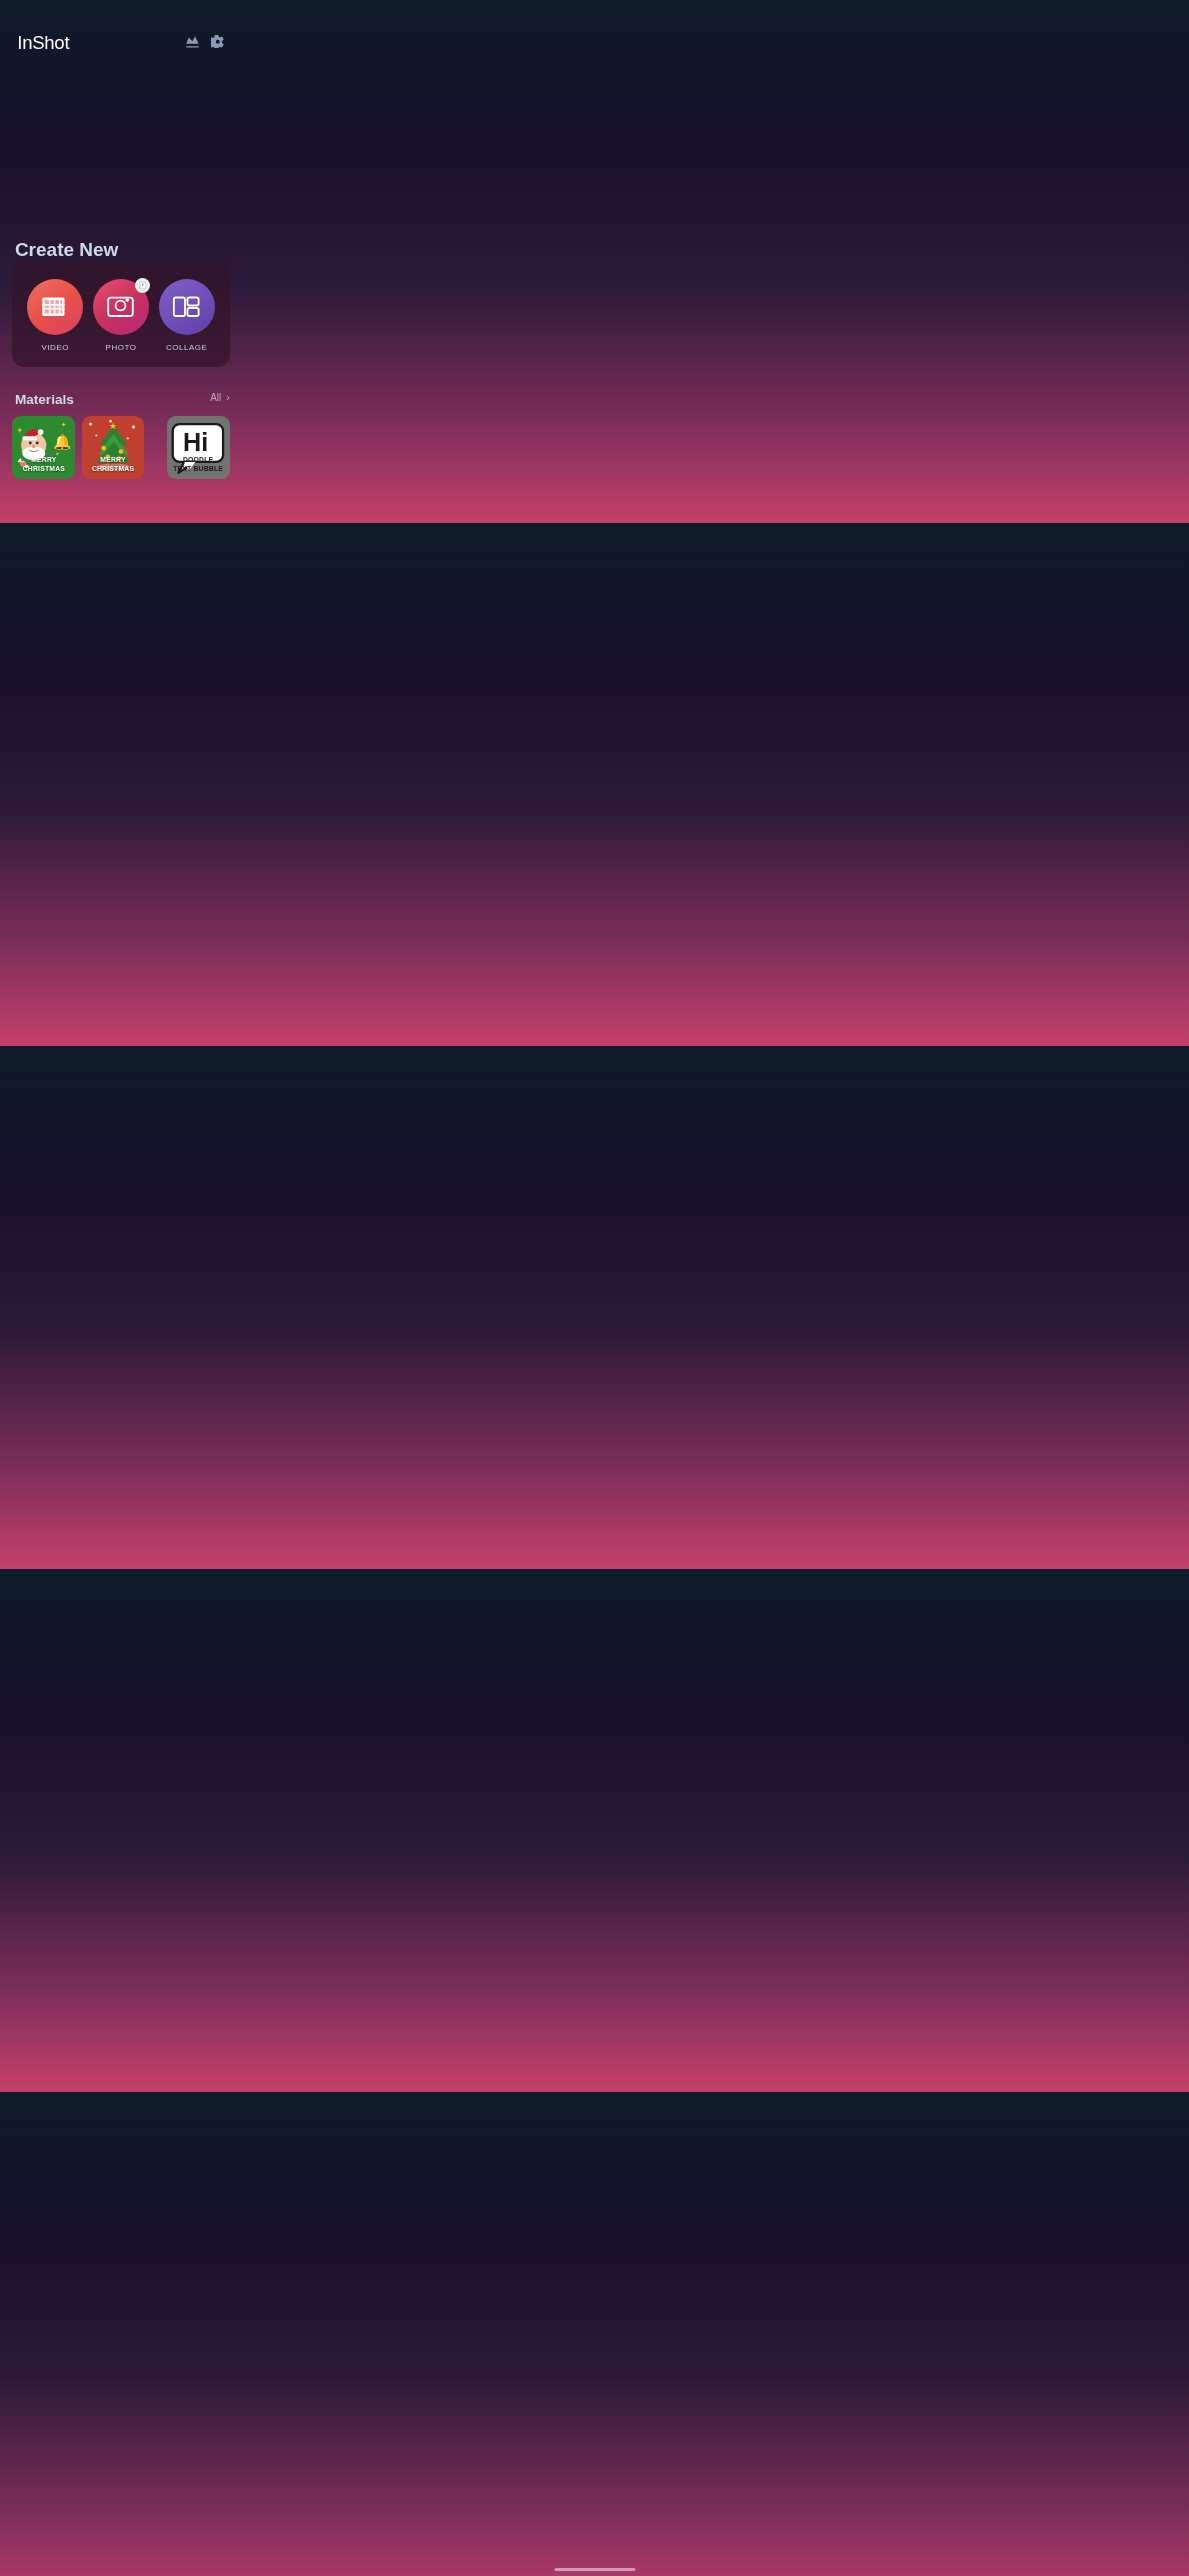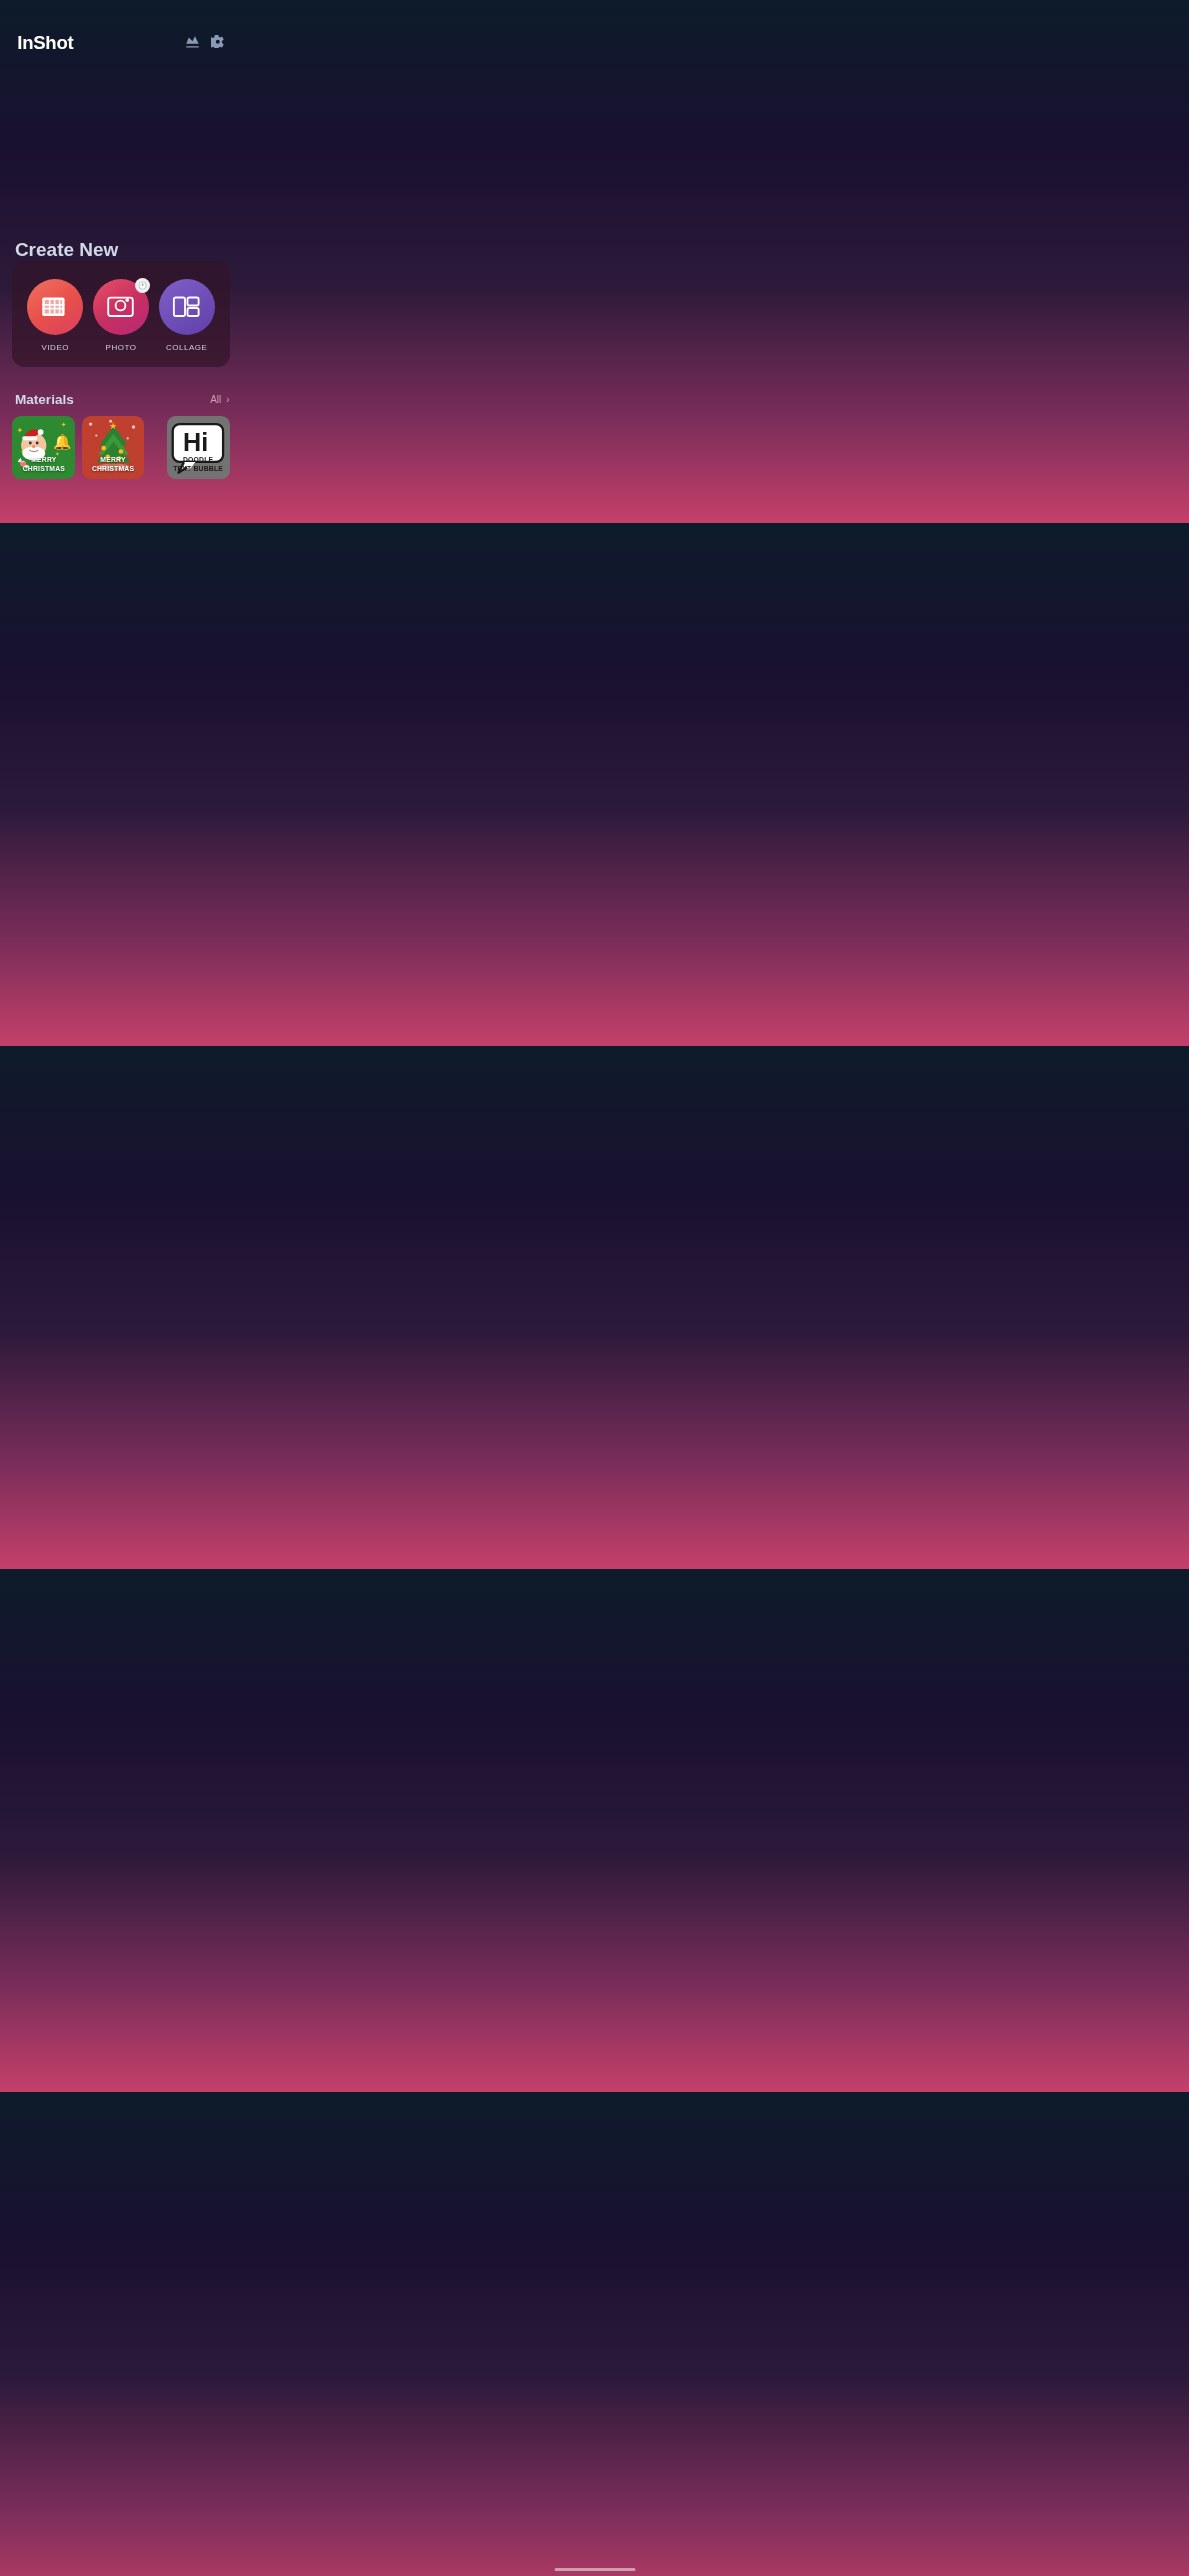--- a/index.html
+++ b/index.html
@@ -21,21 +21,21 @@
 
     .header {
       display: flex;
       justify-content: space-between;
       align-items: center;
       padding: 32px 17.3px 12.4px 17.3px;
     }
 
     .app-title {
       font-size: 18.6px;
-      font-weight: 700;
+      font-weight: 400;
       color: #ffffff;
       letter-spacing: -0.3px;
     }
 
     .header-icons {
       display: flex;
       gap: 11px;
       align-items: center;
     }
 
@@ -124,21 +124,21 @@
       color: #333;
     }
 
     .materials-section {
       padding: 12.4px 12.4px 0 12.4px;
     }
 
     .materials-header {
       display: flex;
       justify-content: space-between;
-      align-items: center;
+      align-items: flex-start;
       margin-bottom: 8.7px;
     }
 
     .materials-title {
       font-size: 13.6px;
       font-weight: 600;
       color: #d0d8e8;
       padding-left: 2.5px;
     }
 

